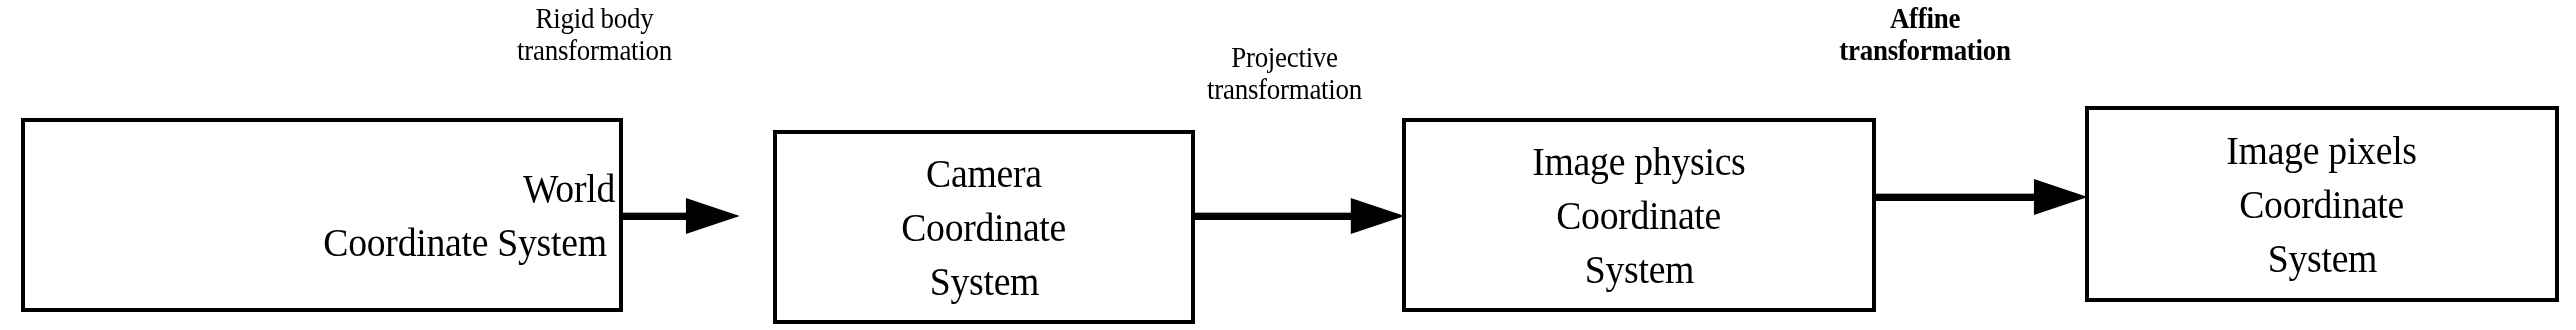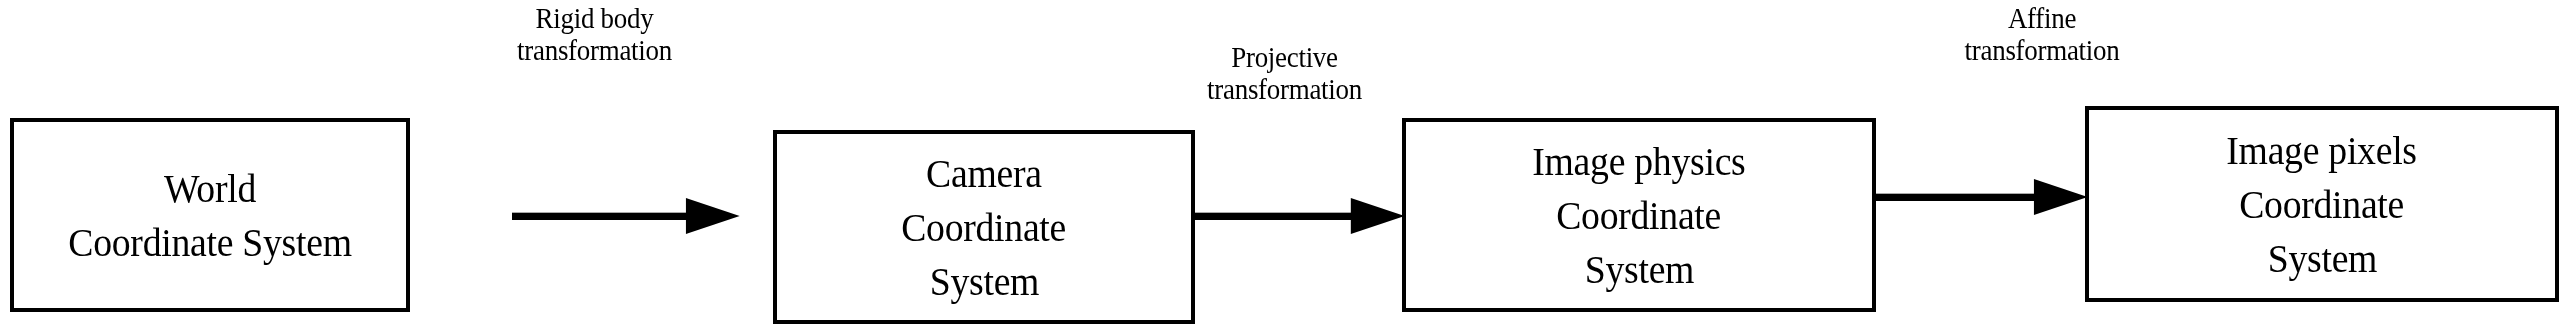--- a/index.html
+++ b/index.html
@@ -66,21 +66,21 @@
   
   .edge-label .lbl-line.lbl-over {
     background: transparent;
   }
 </style>
 </head>
 <body>
 
 <div id="canvas">
 
-  <div class="node-box" style="left:10px; top:118px; width:400px; height:194px;">
+  <div class="node-box" style="left:21px; top:118px; width:602px; height:194px;align-items:flex-end;">
     <span class="node-line">World</span>
     <span class="node-line">Coordinate System</span>
   </div>
 
   <div class="node-box" style="left:737px; top:130px; width:422px; height:194px;margin-left:36px;">
     <span class="node-line">Camera</span>
     <span class="node-line">Coordinate</span>
     <span class="node-line">System</span>
   </div>
 
@@ -114,19 +114,19 @@
   <div class="edge-label" style="left:372px; top:2px; width:445px;">
     <span class="lbl-line">Rigid body</span>
     <span class="lbl-line lbl-over">transformation</span>
   </div>
 
   <div class="edge-label" style="left:1062px; top:2px; width:445px;margin-top:39px;">
     <span class="lbl-line">Projective</span>
     <span class="lbl-line lbl-over">transformation</span>
   </div>
 
-  <div class="edge-label" style="left:1710px; top:2px; width:664px;">
+  <div class="edge-label" style="left:1593px; top:2px; width:664px;font-weight:bold;">
     <span class="lbl-line">Affine</span>
     <span class="lbl-line lbl-over">transformation</span>
   </div>
 
 </div>
 
 
 </body></html>

